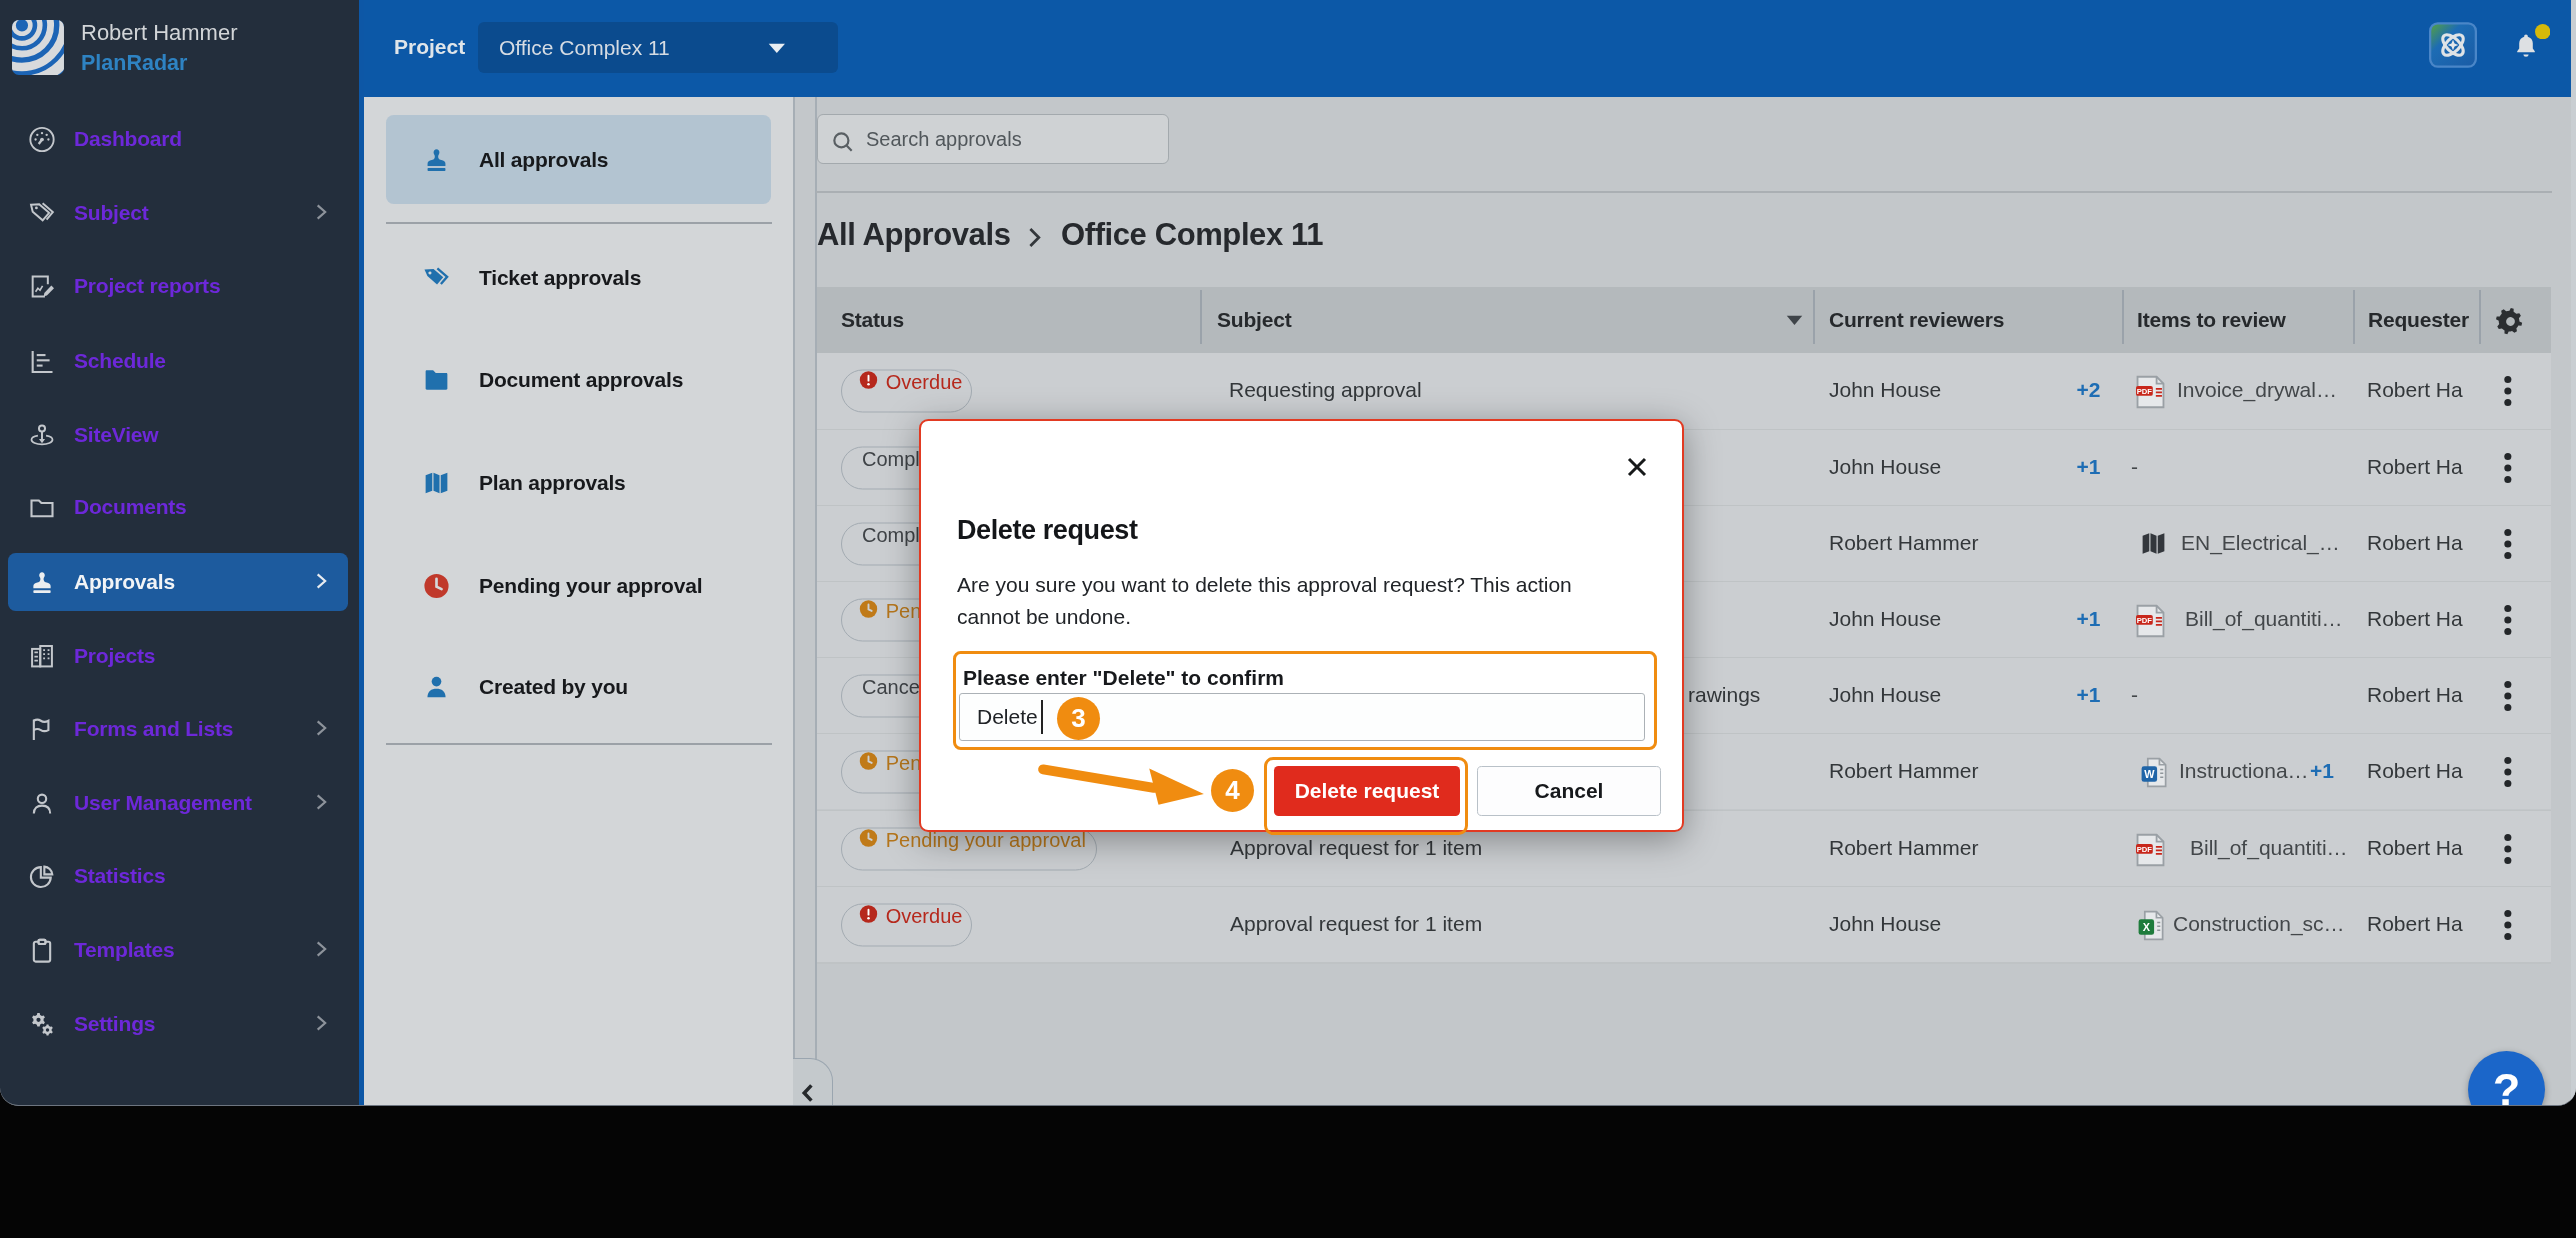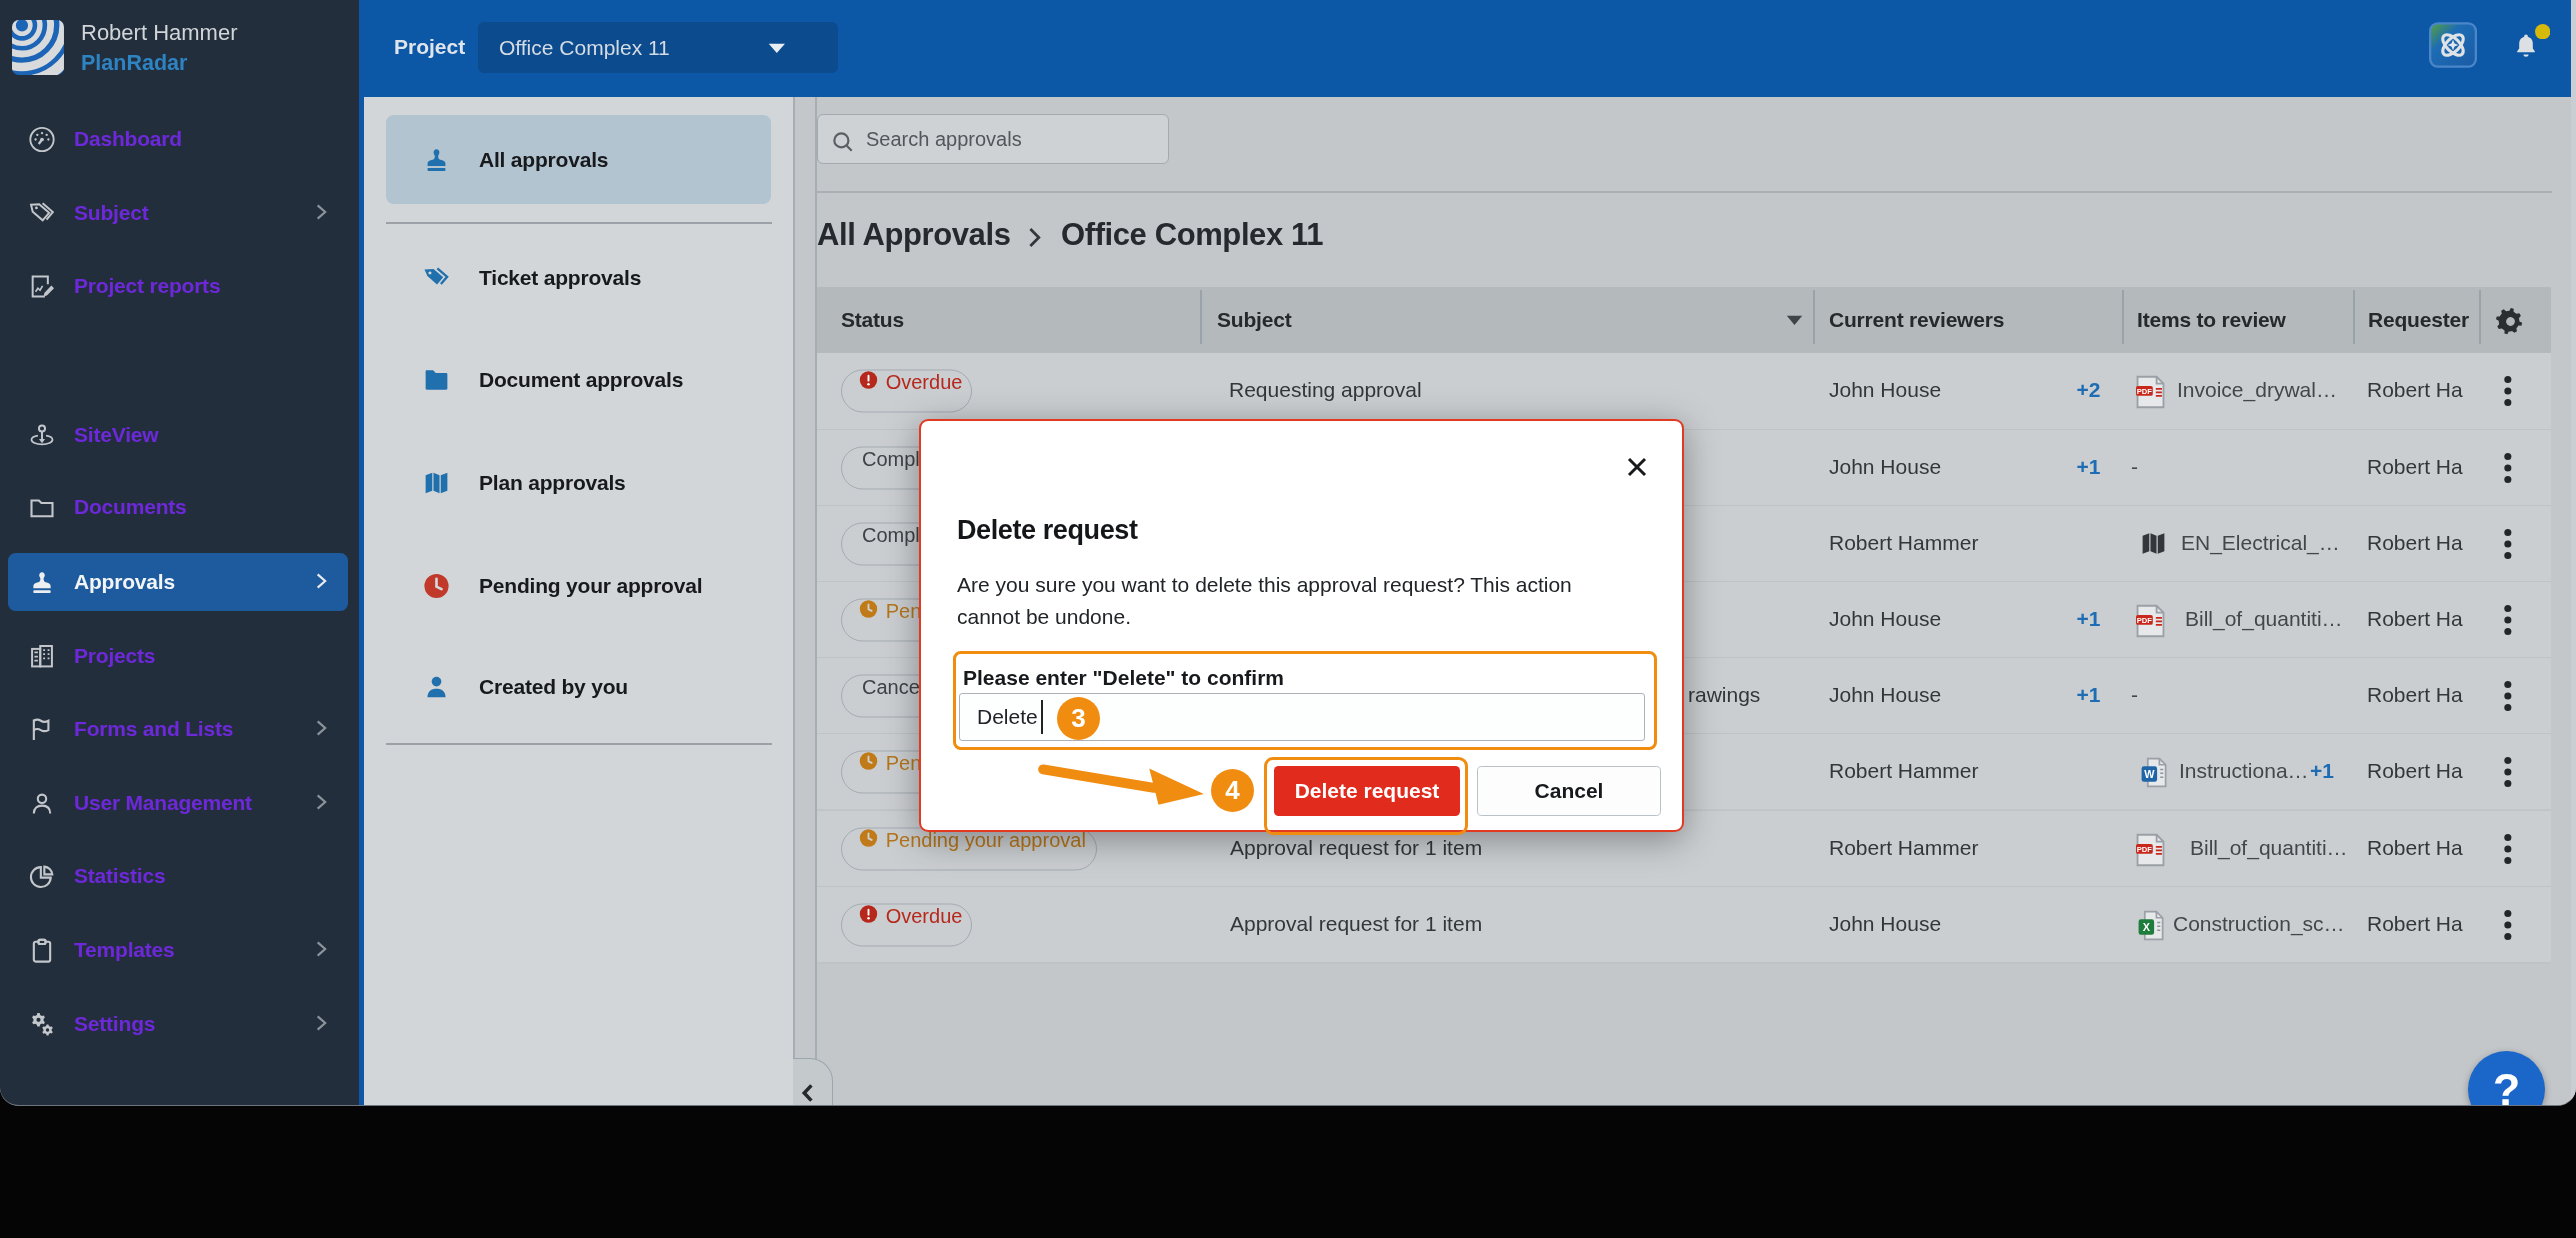--- a/index.html
+++ b/index.html
@@ -92,20 +92,31 @@
   <div class="sitem" style="top:257px">
     <span class="ic">
         <svg width="29" height="29" viewBox="0 0 24 24" fill="none" stroke="#c3c7cc" stroke-width="1.7">
           <path d="M14.5 20.5 H4 V3.5 H17 V10"></path>
           <path d="M13.5 20.3 L14 17.6 L20 11.2 L22.3 13.4 L16.2 19.8 Z" fill="#c3c7cc" stroke="none"></path>
           <path d="M6.5 16.5 L8.5 13.5 L10.3 15.2 L12.5 11.5" stroke-width="1.4"></path>
         </svg>
       </span>
     <span class="tx">Project reports</span>
   </div>
+  <div class="sitem" style="top:332px">
+    <span class="ic">
+        <svg width="29" height="29" viewBox="0 0 24 24" fill="none" stroke="#c3c7cc" stroke-width="1.8">
+          <path d="M4 3 V21 H21"></path>
+          <path d="M7.5 6.5 H15"></path>
+          <path d="M7.5 11 H18.5"></path>
+          <path d="M7.5 15.5 H12.5"></path>
+        </svg>
+      </span>
+    <span class="tx">Schedule</span>
+  </div>
   <div class="sitem" style="top:406px">
     <span class="ic">
         <svg width="29" height="29" viewBox="0 0 24 24" fill="none" stroke="#c3c7cc" stroke-width="1.7">
           <circle cx="12" cy="6" r="2.6"></circle>
           <path d="M12 9 V15"></path>
           <path d="M8.5 12.2 C5 12.8 3 14 3 15.6 C3 17.8 7 19.5 12 19.5 C17 19.5 21 17.8 21 15.6 C21 14 19 12.8 15.5 12.2" stroke-width="1.5"></path>
           <path d="M9.4 15 L12 18.7 L14.6 15 Z" fill="#c3c7cc" stroke="none"></path>
         </svg>
       </span>
     <span class="tx">SiteView</span>

